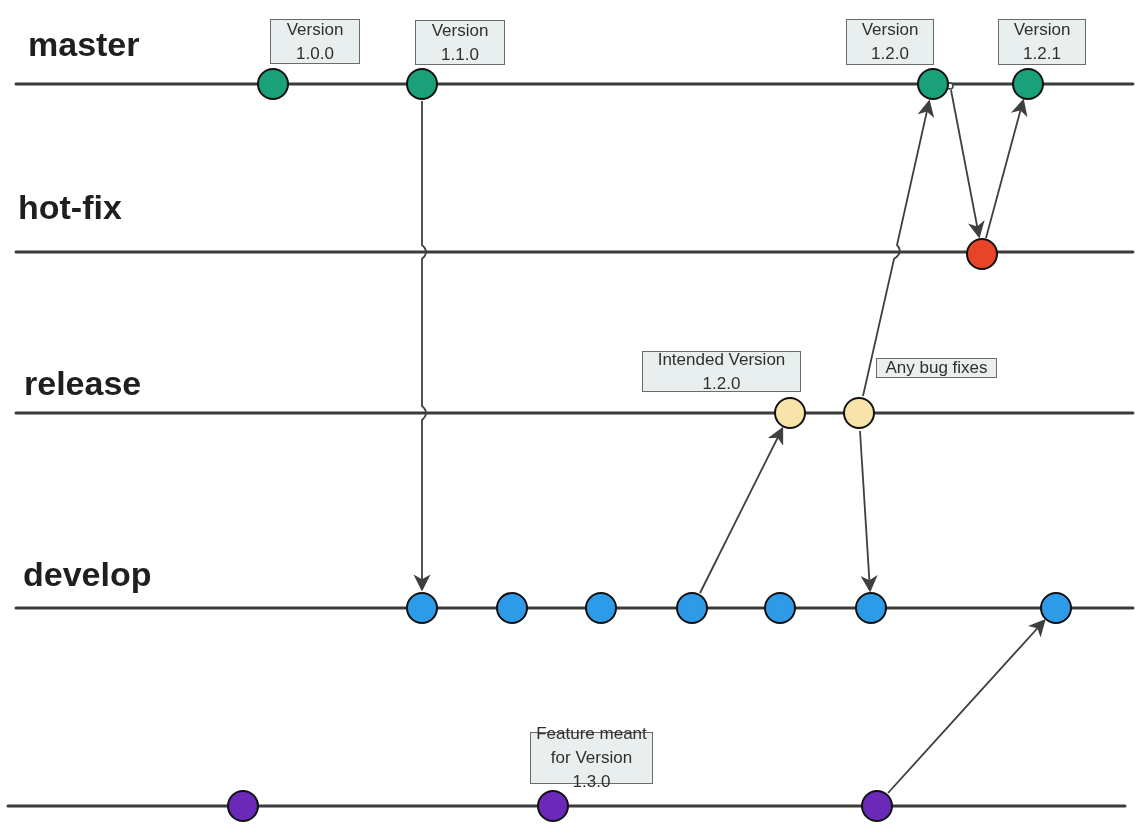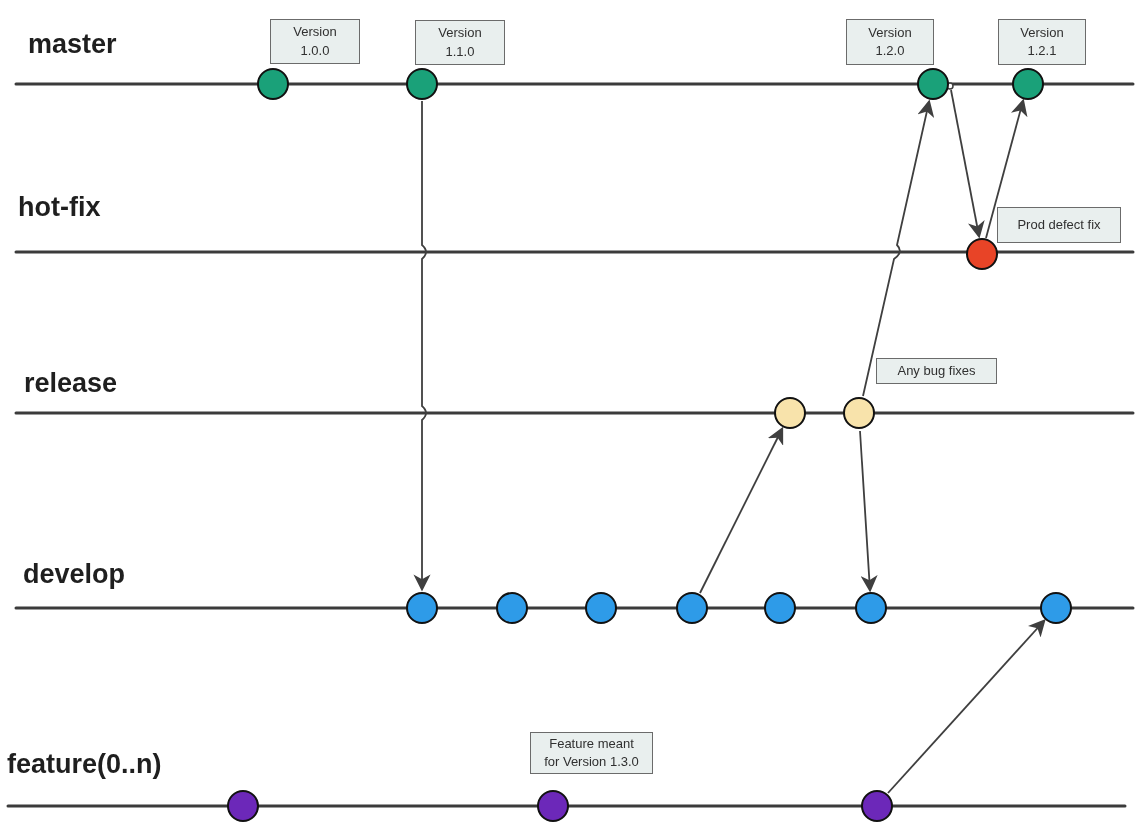--- a/index.html
+++ b/index.html
@@ -42,53 +42,53 @@
   .c-release { fill: var(--release-commit, #f8e3ab); }
   .c-develop { fill: var(--develop-commit, #2e9be8); }
   .c-feature { fill: var(--feature-commit, #6c28b9); }
   .src-dot {
     fill: #ffffff;
     stroke: var(--connector, #3f3f3f);
     stroke-width: 1.5;
   }
   .branch-label {
     position: absolute;
-    font-size: 27px;
+    font-size: 34px;
     font-weight: 700;
     color: var(--branch-label-text, #1f1f1f);
     line-height: 30px;
     white-space: nowrap;
   }
   .label-master  { left: 28px; top: 29px; }
   .label-hotfix  { left: 18px; top: 192px; }
   .label-release { left: 24px; top: 368px; }
   .label-develop { left: 23px; top: 559px; text-align: center; }
   .label-feature { left: 7px;  top: 749px; }
   .box {
     position: absolute;
     box-sizing: border-box;
     background: var(--label-box-fill, #e9efee);
     border: 1px solid var(--label-box-border, #6b6b6b);
     color: var(--label-text, #303030);
-    font-size: 13px;
+    font-size: 17px;
     line-height: 1.4;
     display: flex;
     align-items: center;
     justify-content: center;
     text-align: center;
     white-space: pre-line;
   }
   .box-v100      { left: 270px; top: 19px;  width: 90px;  height: 45px; }
   .box-v110      { left: 415px; top: 20px;  width: 90px;  height: 45px; }
   .box-v120      { left: 846px; top: 19px;  width: 88px;  height: 46px; }
   .box-v121      { left: 998px; top: 19px;  width: 88px;  height: 46px; }
   .box-prod      { left: 997px; top: 207px; width: 124px; height: 36px; }
   .box-intended  { left: 642px; top: 351px; width: 159px; height: 41px; }
-  .box-anybug    { left: 876px; top: 358px; width: 121px; height: 26px; }
-  .box-feature   { left: 530px; top: 732px; width: 123px; height: 42px; }
+  .box-anybug    { left: 876px; top: 358px; width: 121px; height: 20px; }
+  .box-feature   { left: 530px; top: 732px; width: 123px; height: 52px; }
 </style>
 </head>
 <body>
 
 <div class="canvas">
 
   <svg width="1142" height="838" viewBox="0 0 1142 838">
     <defs>
       <marker id="arrow" viewBox="0 0 10 10" refX="8.5" refY="5" markerWidth="9.5" markerHeight="9.5" orient="auto-start-reverse">
         <path d="M0,0 L10,5 L0,10 L2.8,5 Z" class="arrowhead"></path>
@@ -136,28 +136,27 @@
       <circle class="commit c-feature" cx="243" cy="806" r="15"></circle>
       <circle class="commit c-feature" cx="553" cy="806" r="15"></circle>
       <circle class="commit c-feature" cx="877" cy="806" r="15"></circle>
     </g>
   </svg>
 
   <div class="branch-label label-master">master</div>
   <div class="branch-label label-hotfix">hot-fix</div>
   <div class="branch-label label-release">release</div>
   <div class="branch-label label-develop">develop</div>
-  <div class="branch-label label-feature">feature(0..n)</div>
 
   <div class="box box-v100">Version
 1.0.0</div>
   <div class="box box-v110">Version
 1.1.0</div>
   <div class="box box-v120">Version
 1.2.0</div>
   <div class="box box-v121">Version
 1.2.1</div>
-  <div class="box box-prod">Prod defect fix</div>
+  <div class="box box-intended">Intended Version 1.2.0</div>
   <div class="box box-anybug">Any bug fixes</div>
   <div class="box box-feature">Feature meant
 for Version 1.3.0</div>
 
 </div>
 
 </body></html>

